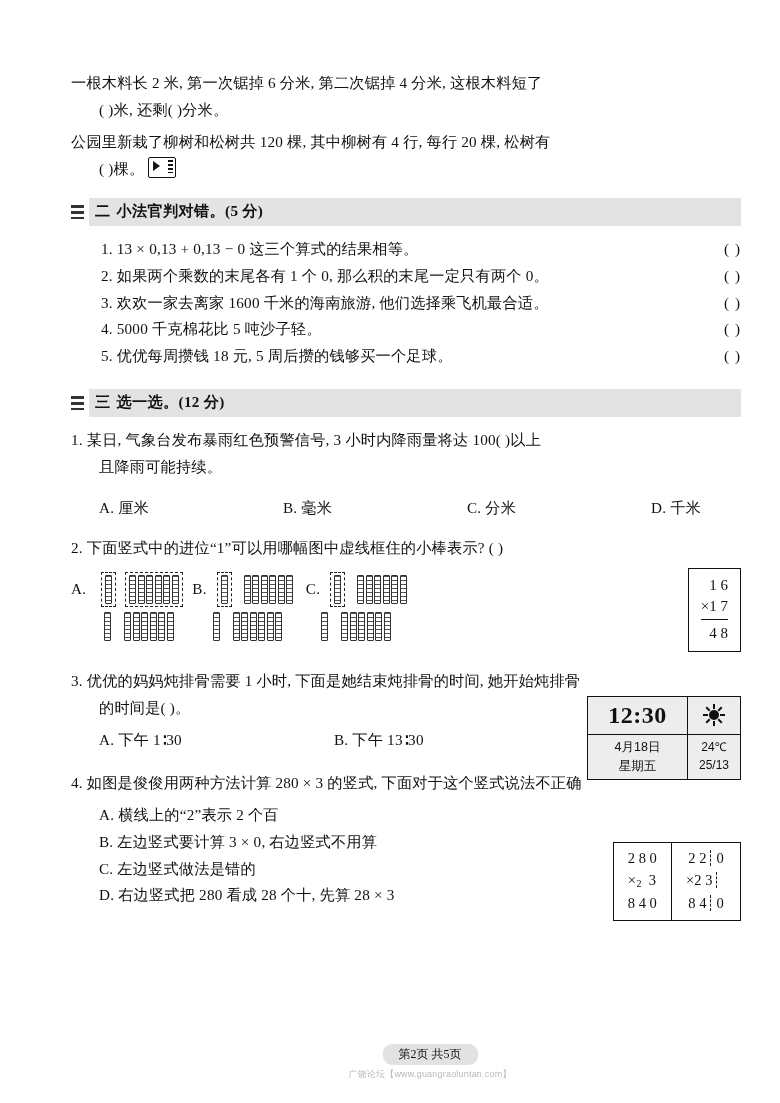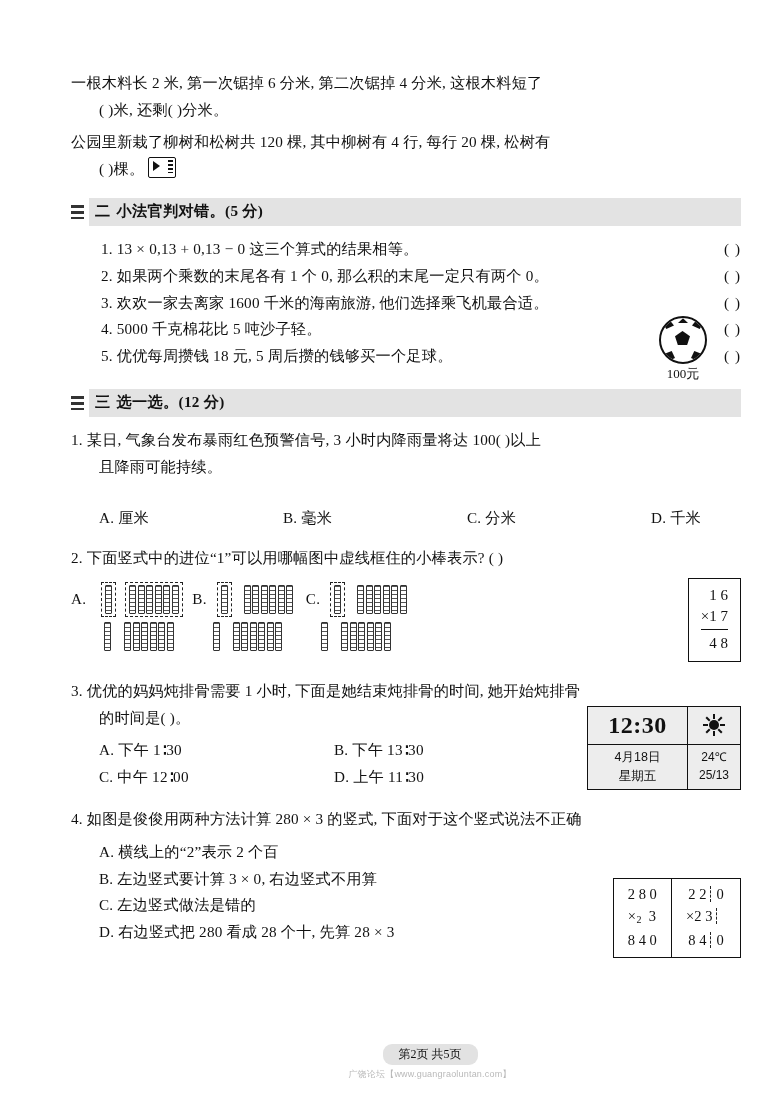--- a/index.html
+++ b/index.html
@@ -232,21 +232,21 @@
           <i></i>
           <i></i>
           <i></i>
         </span>
       <span class="bartext"><span class="num">三</span> <span>选一选。(12 分)</span></span>
     </div>
 
     <div class="q" style="margin-top:10px;">
       <div class="line">1. 某日, 气象台发布暴雨红色预警信号, 3 小时内降雨量将达 100(          )以上</div>
       <div class="line indent">且降雨可能持续。</div>
-      <div class="line choices indent" style="margin-top:24px;">
+      <div class="line choices indent" style="margin-top:14px;">
         <span class="c">A. 厘米</span>
         <span class="c">B. 毫米</span>
         <span class="c">C. 分米</span>
         <span class="c" style="flex:0 0 90px;">D. 千米</span>
       </div>
     </div>
 
     <div class="q" style="margin-top:14px;">
       <div class="line">2. 下面竖式中的进位“1”可以用哪幅图中虚线框住的小棒表示?  (          )</div>
 
@@ -352,24 +352,20 @@
         </div>
       </div>
     </div>
 
     <div class="q" style="margin-top:16px;position:relative;">
       <div class="line">3. 优优的妈妈炖排骨需要 1 小时, 下面是她结束炖排骨的时间, 她开始炖排骨</div>
       <div class="line indent">的时间是(          )。</div>
       <div class="line choices2 indent" style="margin-top:6px;width:470px;">
         <span class="c">A. 下午 1∶30</span>
         <span class="c">B. 下午 13∶30</span>
-      </div>
-      <div class="line choices2 indent" style="width:470px;">
-        <span class="c">C. 中午 12∶00</span>
-        <span class="c">D. 上午 11∶30</span>
       </div>
 
       <div style="position:absolute;right:0px;top:28px;">
         <div class="clockcard">
           <div class="top">
             <div class="time">12:30</div>
             <div class="sun">
               <div class="sunicon">
                 <div class="core"></div>
                 <i style="transform:rotate(0deg)"></i>
@@ -416,29 +412,18 @@
             <div class="col"><span>2 2</span><span class="dashv" style="padding-left:5px;margin-left:4px;">0</span></div>
             <div class="col ul"><span style="float:left;">×</span><span>2 3</span><span class="dashv" style="padding-left:5px;margin-left:4px;">&nbsp;</span></div>
             <div class="col" style="margin-top:2px;"><span>8 4</span><span class="dashv" style="padding-left:5px;margin-left:4px;">0</span></div>
           </div>
         </div>
       </div>
     </div>
 
   </div>
 
-  <div class="ball-wrap">
-    <div class="ball">
-      <span class="p1"></span>
-        <span class="p2"></span>
-        <span class="p3"></span>
-      <span class="p4"></span>
-        <span class="p5"></span>
-        <span class="p6"></span>
-    </div>
-    <div class="ball-label">100元</div>
-  </div>
 
   <div class="footer">
     <span class="pill">第2页 共5页</span>
     <div class="site">广饶论坛【www.guangraoluntan.com】</div>
   </div>
 </div>
 
 </body></html>

